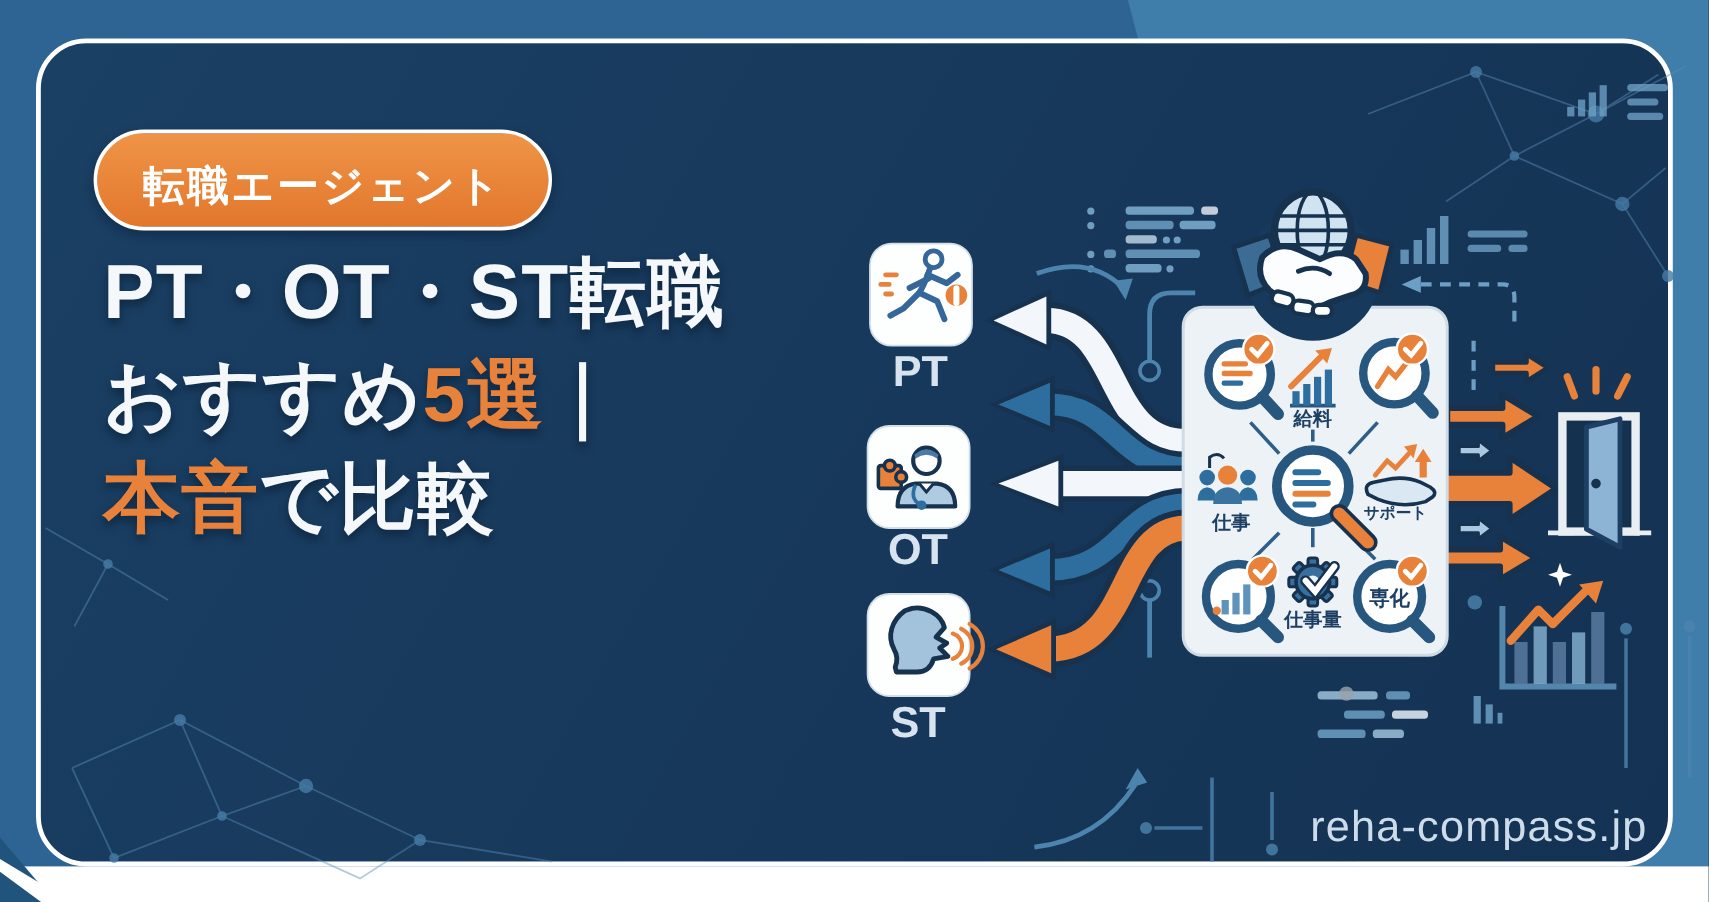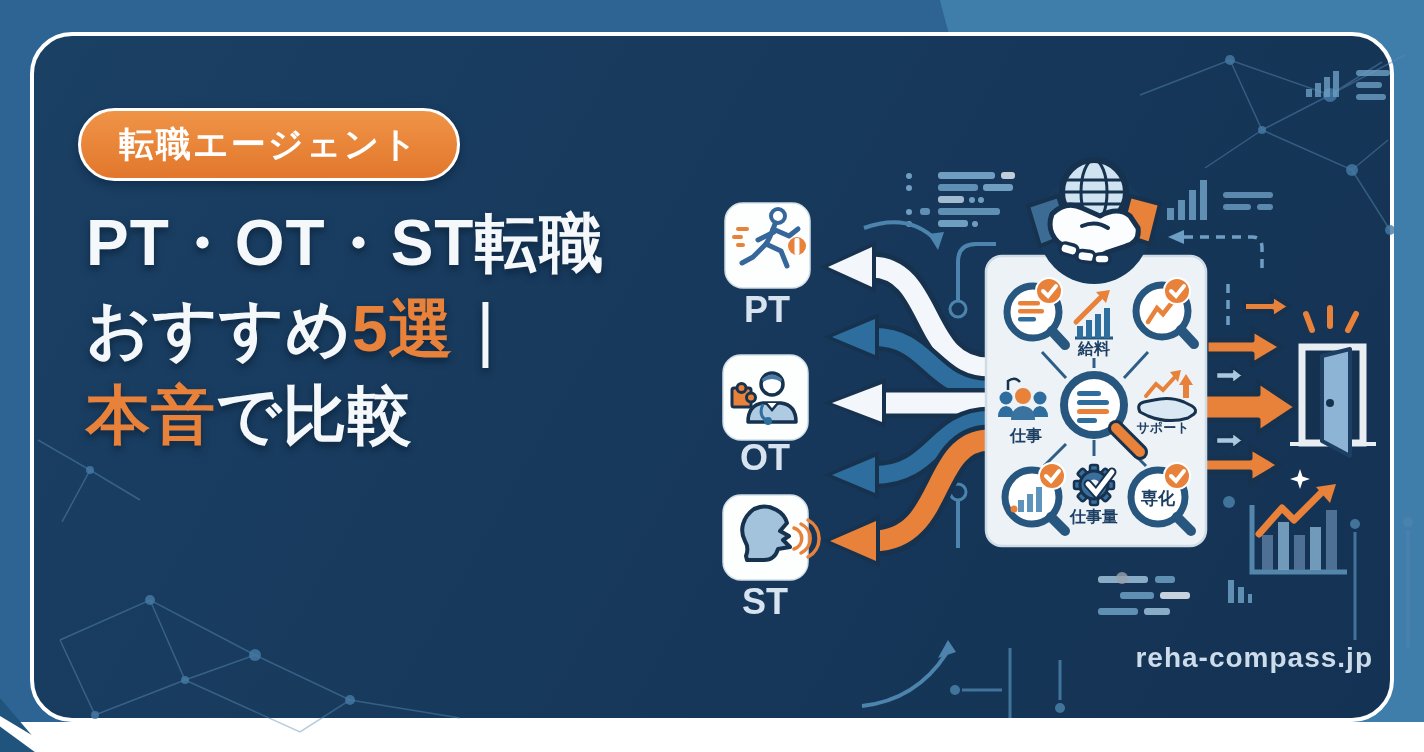--- a/index.html
+++ b/index.html
@@ -9,29 +9,29 @@
     clip-path:polygon(66% 0,100% 0,100% 100%,80% 100%);}
   .bottom-strip{position:absolute;left:0;right:0;bottom:0;height:30px;background:#ffffff;}
   .corner-dark{position:absolute;left:0;bottom:0;width:46px;height:54px;background:#20547c;
     clip-path:polygon(0 0,0 100%,100% 100%);}
   .corner-white{position:absolute;left:0;bottom:0;width:60px;height:44px;background:#ffffff;
     clip-path:polygon(0 18%,100% 100%,58% 100%,0 42%);}
   .panel{position:absolute;left:30px;top:32px;right:30px;bottom:30px;
     border:4px solid #ffffff;border-radius:42px;
     background:linear-gradient(120deg,#1a4064 0%,#17395c 45%,#143253 100%);}
   .art{position:absolute;inset:0;width:1424px;height:752px;}
-  .badge{position:absolute;left:78px;top:108px;padding:10px 38px 10px;
+  .badge{position:absolute;left:78px;top:108px;padding:21px 38px 10px;
     background:linear-gradient(#ef9447,#e2772c);border:3.5px solid #ffffff;border-radius:46px;
     color:#ffffff;font-size:35px;font-weight:800;letter-spacing:2px;
     box-shadow:0 4px 9px rgba(3,18,33,.35);}
   .title{position:absolute;left:86px;top:200px;font-size:64px;font-weight:800;
     line-height:86px;letter-spacing:1px;white-space:nowrap;
     text-shadow:0 4px 7px rgba(3,18,33,.5);}
   .tw{color:#f5f8fb;} .to{color:#e8813a;text-align:center;}
-  .site{position:absolute;right:51px;top:642px;font-size:28px;font-weight:700;
+  .site{position:absolute;right:51px;top:668px;font-size:36px;font-weight:400;
     color:#cddcea;letter-spacing:1px;}
 </style>
 </head>
 <body>
 
 <div class="canvas">
   <div class="bg-light"></div>
   <div class="bottom-strip"></div>
   <div class="corner-dark"></div>
   <div class="corner-white"></div>

